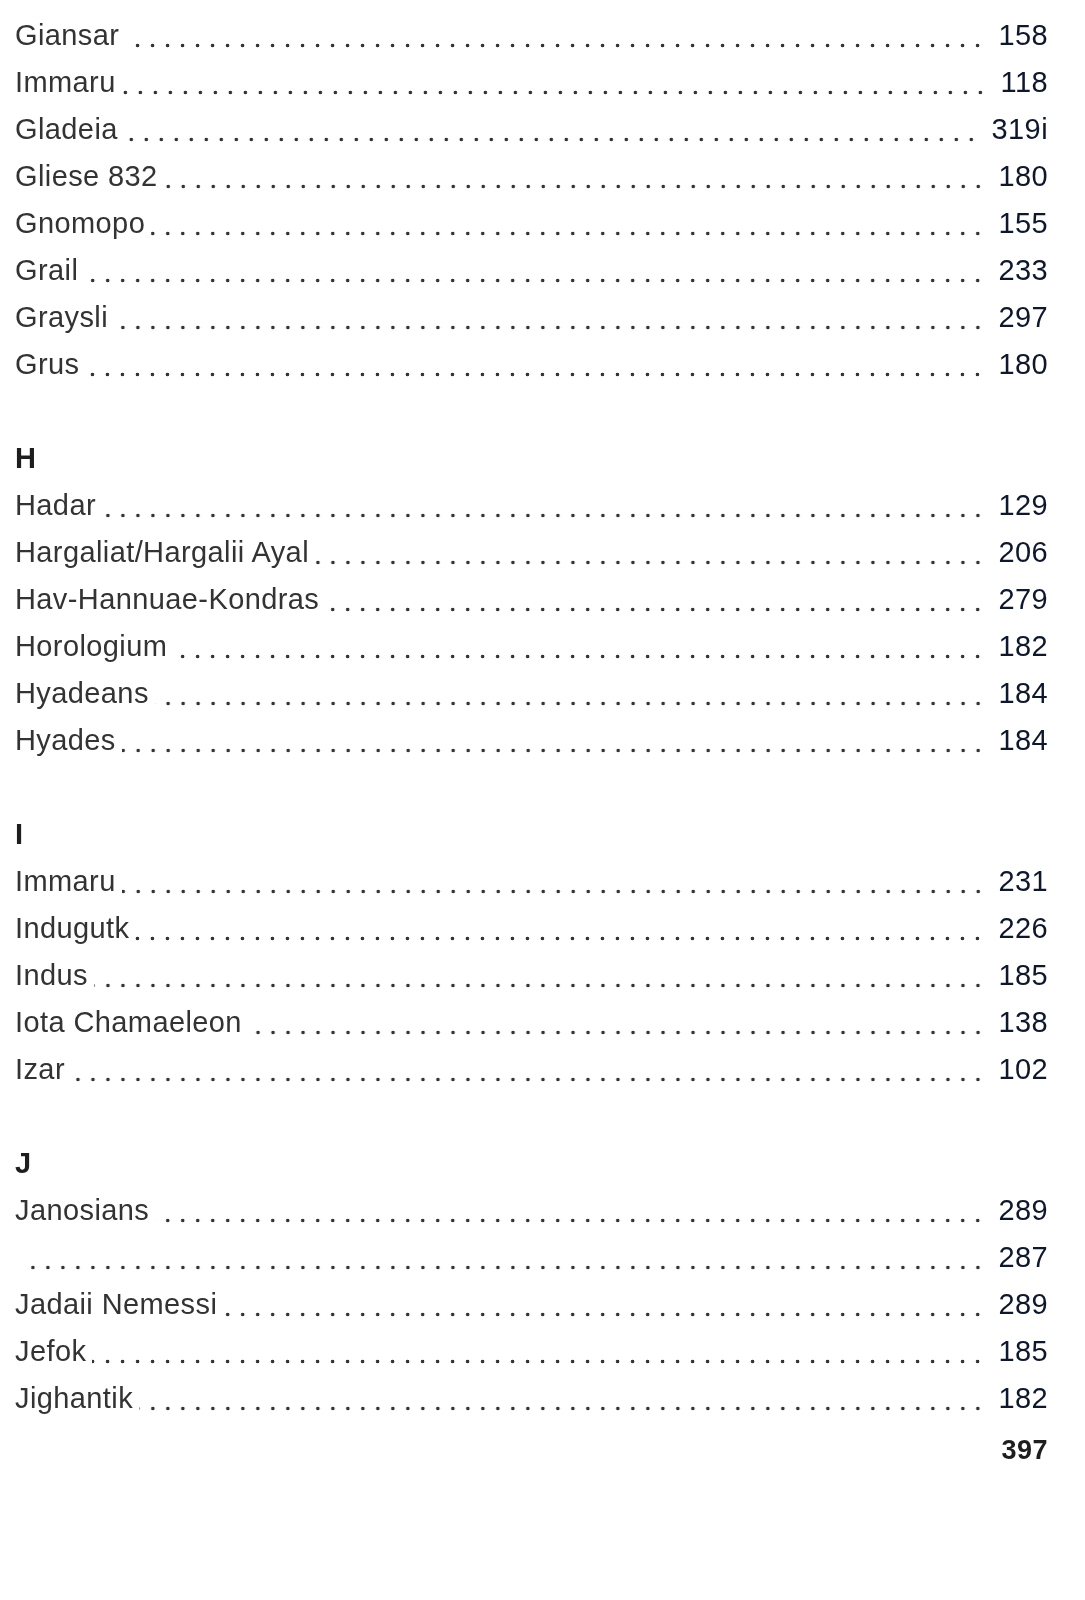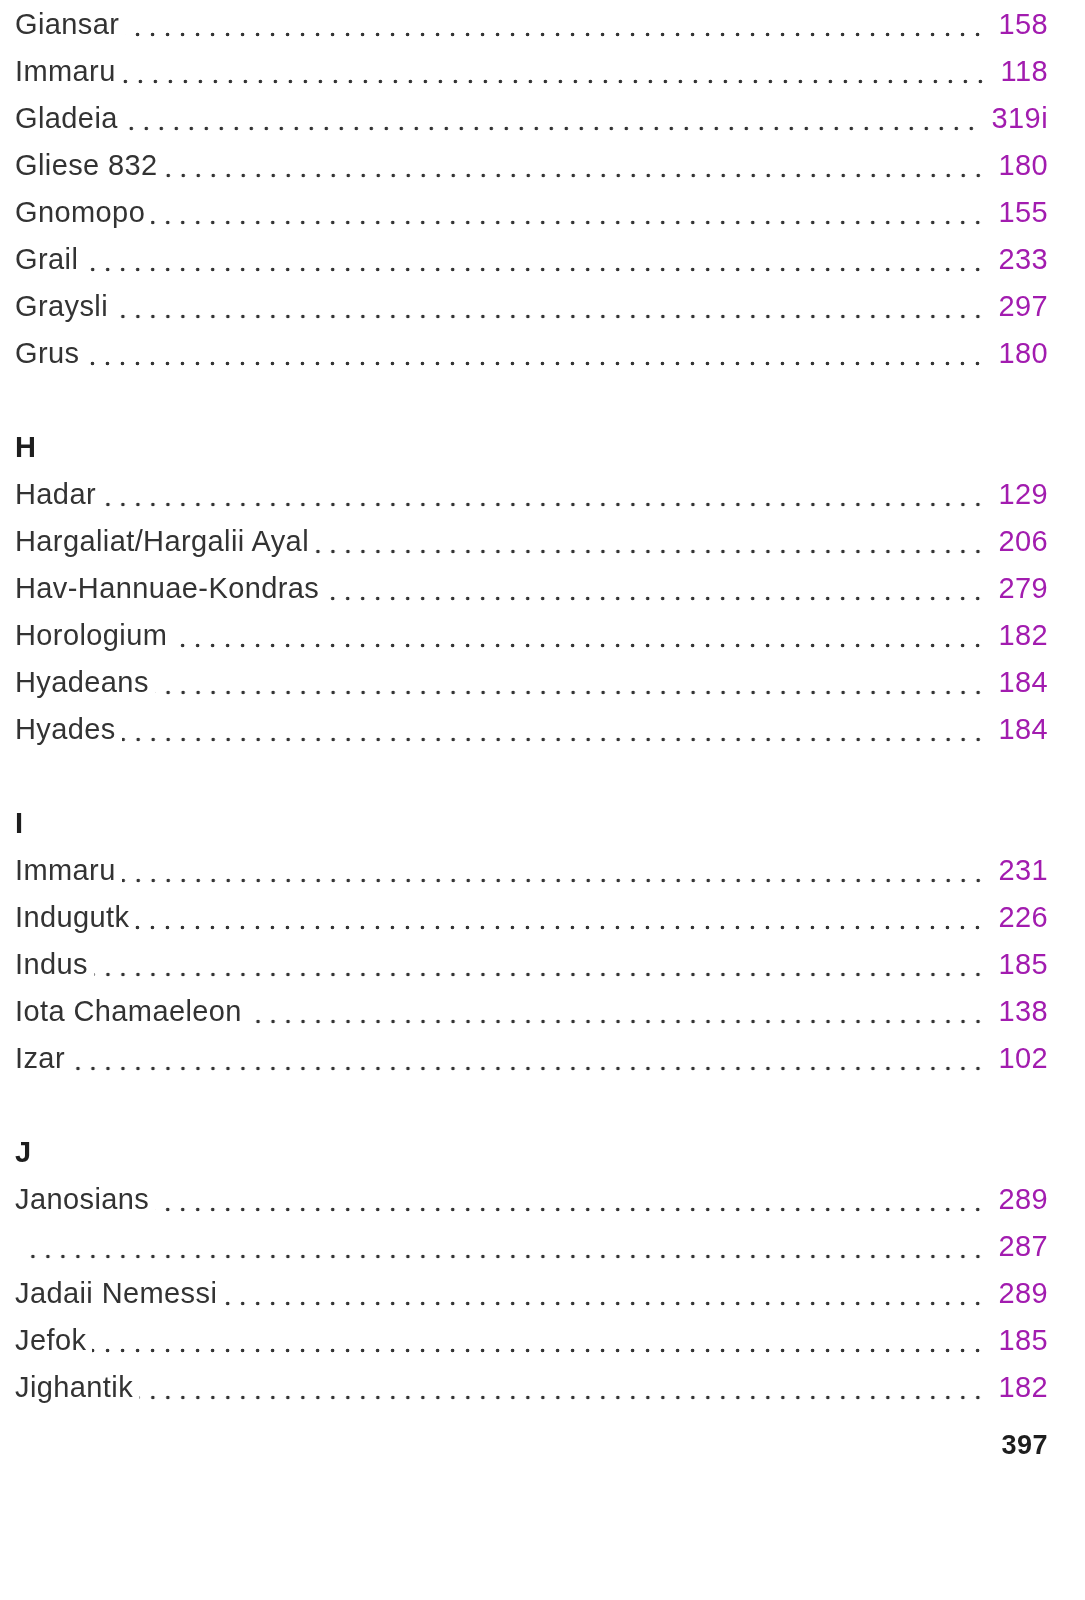--- a/index.html
+++ b/index.html
@@ -8,21 +8,21 @@
     width: 1085px;
     height: 1600px;
     background: #ffffff;
     font-family: "Liberation Sans", sans-serif;
     color: #333333;
     overflow: hidden;
   }
   .page {
     width: 1085px;
     height: 1600px;
-    padding: 1px 37px 0 15px;
+    padding: 12px 37px 0 15px;
   }
   .index-section { margin: 0; }
   .section-letter {
     height: 47px;
     line-height: 47px;
     font-size: 29px;
     font-weight: 700;
     color: #1e1e1e;
     margin-top: 47px;
     letter-spacing: 0.5px;
@@ -47,24 +47,24 @@
     background-size: 15px 5px;
     background-repeat: repeat-x;
     background-position: right 3px bottom 11px;
     min-width: 0;
   }
   .entry-page {
     flex: 0 0 auto;
     white-space: nowrap;
     line-height: 47px;
     text-align: center;
-    color: #a21caf;
+    color: #0f172a;
   }
   .page-footer {
-    margin-top: 11px;
+    margin-top: 5px;
     height: 47px;
     line-height: 47px;
     text-align: right;
     font-size: 27px;
     font-weight: 700;
     color: #1e1e1e;
     letter-spacing: 0.5px;
   }
 </style>
 </head>

